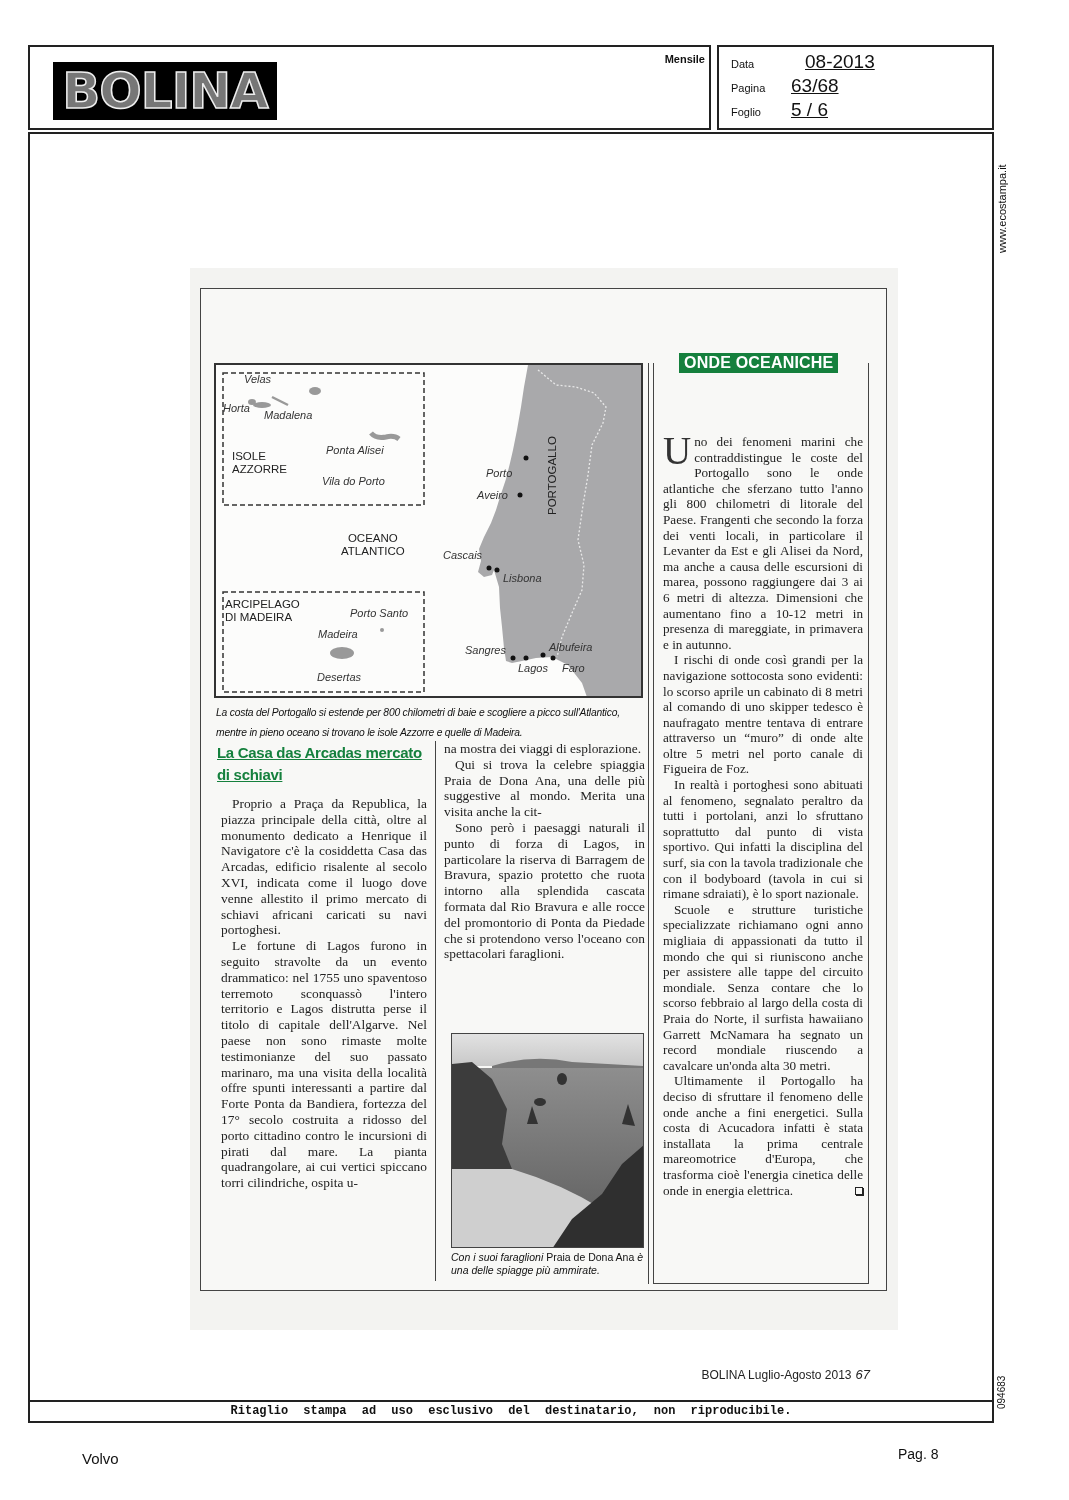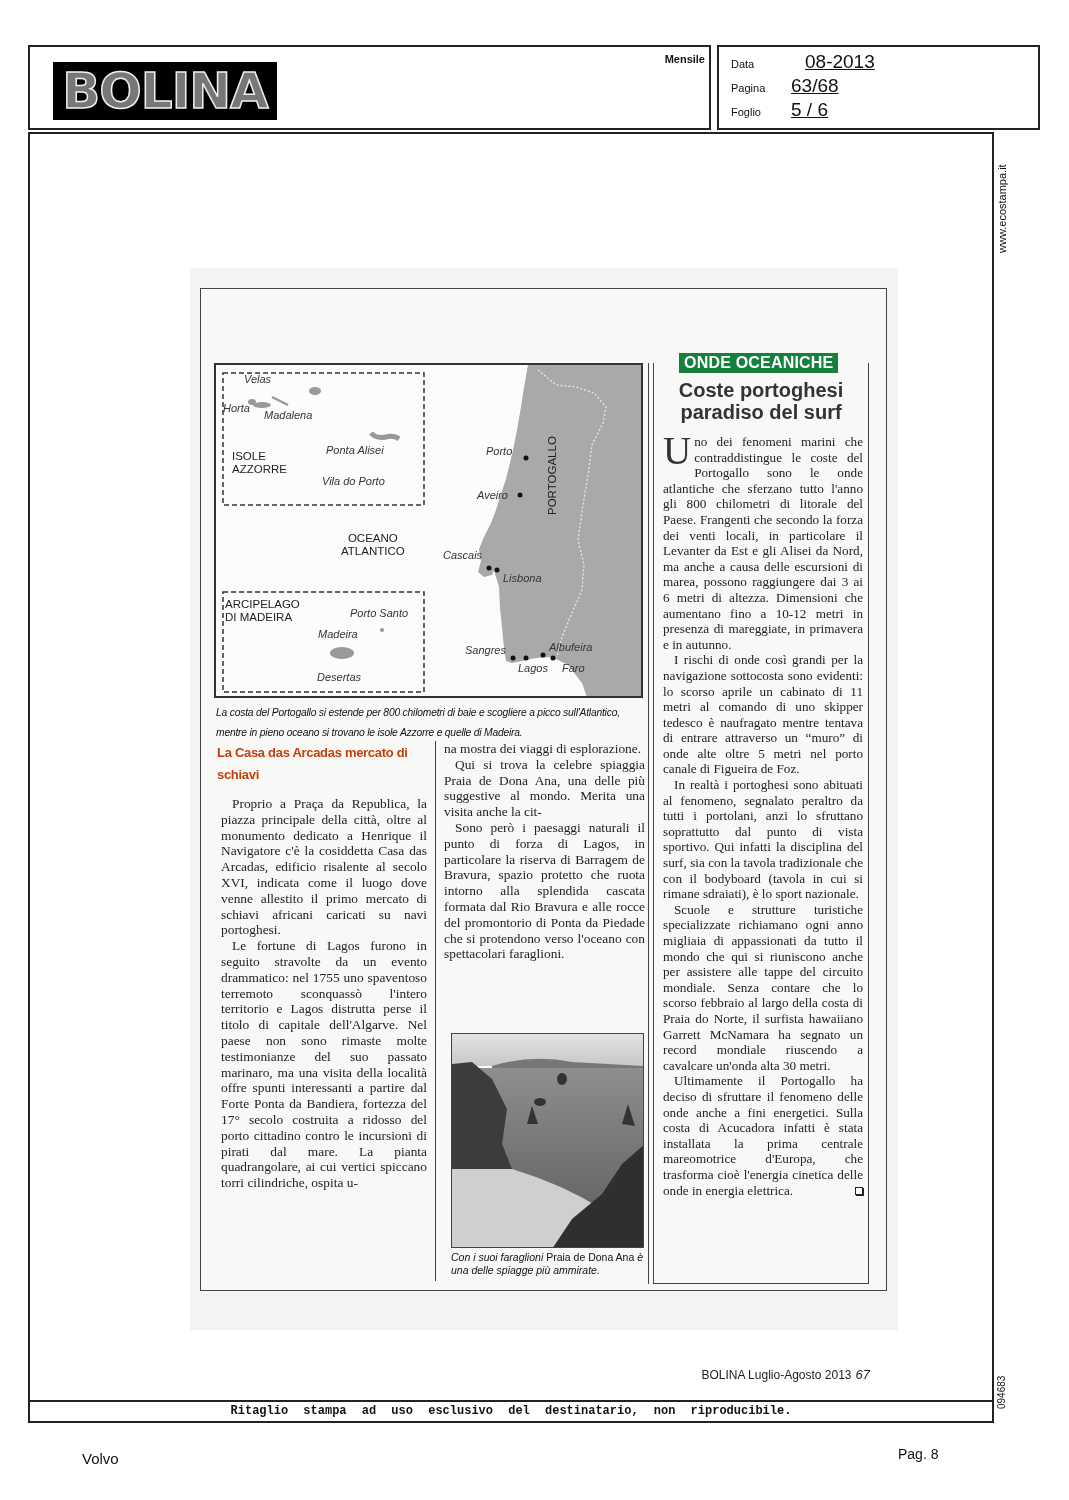--- a/index.html
+++ b/index.html
@@ -1,20 +1,20 @@
 <!DOCTYPE html>
 <html><head>
 <meta charset="utf-8">
 <style>
   * { box-sizing: border-box; margin: 0; padding: 0; }
   body { width: 1069px; height: 1500px; background: #fff; position: relative; font-family: "Liberation Sans", sans-serif; color: #111; overflow: hidden; }
 
   
   .hdr-left { position: absolute; left: 28px; top: 45px; width: 683px; height: 85px; border: 2px solid #222; }
-  .hdr-right { position: absolute; left: 717px; top: 45px; width: 323px; height: 85px; border: 2px solid #222; }
+  .hdr-right { position: absolute; left: 717px; top: 45px; width: 277px; height: 85px; border: 2px solid #222; }
   .logo { position: absolute; left: 23px; top: 15px; width: 224px; height: 58px; background: #000; display: flex; align-items: center; justify-content: center; }
   .logo span { font-family: "DejaVu Sans", sans-serif; font-weight: bold; font-size: 50px; letter-spacing: -1px; color: #777; -webkit-text-stroke: 1.5px #eee; line-height: 1; }
   .mensile { position: absolute; right: 4px; top: 6px; font-size: 11px; font-weight: bold; }
   .meta-row { position: absolute; left: 12px; display: flex; align-items: baseline; }
   .meta-row .lbl { font-size: 11px; width: 60px; }
   .meta-row .val { font-size: 19px; text-decoration: underline; }
   .r1 { top: 4px; } .r1 .val { margin-left: 14px; }
   .r2 { top: 28px; }
   .r3 { top: 52px; }
 
@@ -32,21 +32,21 @@
 
   
   .map { position: absolute; left: 13px; top: 74px; width: 429px; height: 335px; border: 2px solid #333; background: #fcfcfb; overflow: hidden; }
   .map svg { position: absolute; left: 0; top: 0; }
   .map-caption { position: absolute; left: 15px; top: 414px; width: 430px; font-size: 10.3px; font-style: italic; line-height: 20px; letter-spacing: -0.2px; }
 
   .lbl-it { position: absolute; font-style: italic; font-size: 11px; color: #333; white-space: nowrap; }
   .lbl-up { position: absolute; font-size: 11.5px; color: #222; line-height: 13px; }
 
   
-  .art-title { position: absolute; left: 16px; top: 453px; width: 210px; font-weight: bold; font-size: 13px; line-height: 22px; color: #c2410c; letter-spacing: -0.3px; }
+  .art-title { position: absolute; left: 16px; top: 453px; width: 210px; font-weight: bold; font-size: 15px; line-height: 22px; color: #15803d; letter-spacing: -0.3px; text-decoration: underline; }
   .col { position: absolute; font-family: "Liberation Serif", serif; font-size: 13.4px; line-height: 15.8px; text-align: justify; color: #222; }
   .col p { text-indent: 11px; }
   .col-a { left: 20px; top: 507px; width: 206px; }
   .col-b { left: 243px; top: 452px; width: 201px; }
   .col-divider { position: absolute; left: 234px; top: 452px; width: 1px; height: 540px; background: #444; }
 
   .photo { position: absolute; left: 250px; top: 744px; width: 193px; height: 215px; border: 1px solid #444; overflow: hidden; }
   .photo-caption { position: absolute; left: 250px; top: 962px; width: 200px; font-size: 10.5px; line-height: 12.5px; }
   .photo-caption i { }
 
@@ -126,21 +126,21 @@
         <circle cx="337" cy="293" r="2.5" fill="#111"></circle>
       </svg>
       <span class="lbl-it" style="left:28px;top:8px">Velas</span>
       <span class="lbl-it" style="left:7px;top:37px">Horta</span>
       <span class="lbl-it" style="left:48px;top:44px">Madalena</span>
       <span class="lbl-it" style="left:110px;top:79px">Ponta Alisei</span>
       <span class="lbl-it" style="left:106px;top:110px">Vila do Porto</span>
       <span class="lbl-it" style="left:134px;top:242px">Porto Santo</span>
       <span class="lbl-it" style="left:102px;top:263px">Madeira</span>
       <span class="lbl-it" style="left:101px;top:306px">Desertas</span>
-      <span class="lbl-it" style="left:270px;top:80px">Porto</span>
+      <span class="lbl-it" style="left:270px;top:102px">Porto</span>
       <span class="lbl-it" style="left:261px;top:124px">Aveiro</span>
       <span class="lbl-it" style="left:227px;top:184px">Cascais</span>
       <span class="lbl-it" style="left:287px;top:207px">Lisbona</span>
       <span class="lbl-it" style="left:249px;top:279px">Sangres</span>
       <span class="lbl-it" style="left:333px;top:276px">Albufeira</span>
       <span class="lbl-it" style="left:302px;top:297px">Lagos</span>
       <span class="lbl-it" style="left:346px;top:297px">Faro</span>
       <div class="lbl-up" style="left:16px;top:85px">
         <div>ISOLE</div>
         <div>AZZORRE</div>
@@ -191,24 +191,23 @@
         <path d="M170 90 L176 70 L183 92 Z" fill="#333"></path>
         <ellipse cx="110" cy="45" rx="5" ry="6" fill="#333"></ellipse>
         <ellipse cx="88" cy="68" rx="6" ry="4" fill="#333"></ellipse>
       </svg>
     </div>
     <div class="photo-caption"><i>Con i suoi faraglioni</i><span> Praia de Dona Ana </span><i>è una delle spiagge più ammirate.</i></div>
 
     <div class="box-left-double"></div>
     <div class="box"></div>
     <div class="kicker">ONDE OCEANICHE</div>
-    <div class="box-title">Coste portoghesi paradiso del surf</div>
     <div class="col col-c">
       <p style="text-indent:0"><span class="dropcap">U</span><span>no dei fenomeni marini che contraddistingue le coste del Portogallo sono le onde atlantiche che sferzano tutto l'anno gli 800 chilometri di litorale del Paese. Frangenti che secondo la forza dei venti locali, in particolare il Levanter da Est e gli Alisei da Nord, ma anche a causa delle escursioni di marea, possono raggiungere dai 3 ai 6 metri di altezza. Dimensioni che aumentano fino a 10-12 metri in presenza di mareggiate, in primavera e in autunno.</span></p>
-      <p>I rischi di onde così grandi per la navigazione sottocosta sono evidenti: lo scorso aprile un cabinato di 11 metri al comando di uno skipper tedesco è naufragato mentre tentava di entrare attraverso un “muro” di onde alte oltre 5 metri nel porto canale di Figueira de Foz.</p>
+      <p>I rischi di onde così grandi per la navigazione sottocosta sono evidenti: lo scorso aprile un cabinato di 8 metri al comando di uno skipper tedesco è naufragato mentre tentava di entrare attraverso un “muro” di onde alte oltre 5 metri nel porto canale di Figueira de Foz.</p>
       <p>In realtà i portoghesi sono abituati al fenomeno, segnalato peraltro da tutti i portolani, anzi lo sfruttano soprattutto dal punto di vista sportivo. Qui infatti la disciplina del surf, sia con la tavola tradizionale che con il bodyboard (tavola in cui si rimane sdraiati), è lo sport nazionale.</p>
       <p>Scuole e strutture turistiche specializzate richiamano ogni anno migliaia di appassionati da tutto il mondo che qui si riuniscono anche per assistere alle tappe del circuito mondiale. Senza contare che lo scorso febbraio al largo della costa di Praia do Norte, il surfista hawaiiano Garrett McNamara ha segnato un record mondiale riuscendo a cavalcare un'onda alta 30 metri.</p>
       <p><span>Ultimamente il Portogallo ha deciso di sfruttare il fenomeno delle onde anche a fini energetici. Sulla costa di Acucadora infatti è stata installata la prima centrale mareomotrice d'Europa, che trasforma cioè l'energia cinetica delle onde in energia elettrica.</span><span class="end-mark"></span></p>
     </div>
 
     <div class="issue-line"><span>BOLINA Luglio-Agosto 2013</span><i>67</i></div>
   </div>
 </div>
 
 <div class="volvo">Volvo</div>

